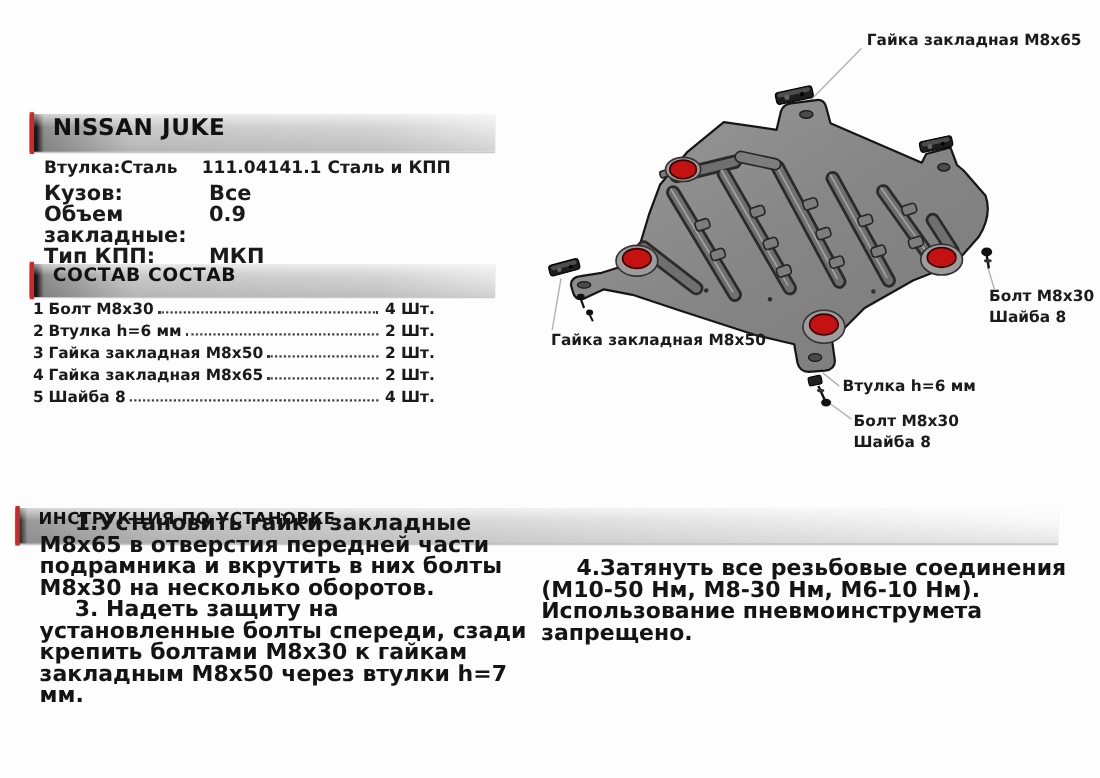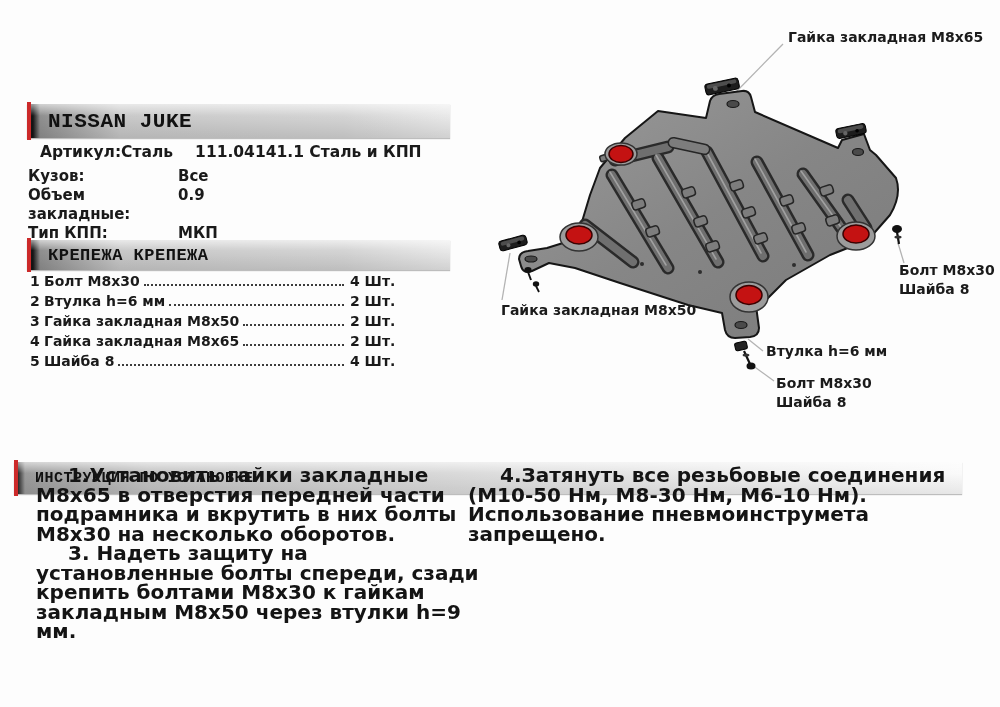--- a/index.html
+++ b/index.html
@@ -8,27 +8,26 @@
     background:#fdfdfd;
     font-family:"DejaVu Sans", sans-serif;
     color:#1a1a1a;
     -webkit-font-smoothing:antialiased;
   }
   .abs{position:absolute;}
 
   
   .bar{
     position:absolute;
-    display:flex;align-items:center;
+    display:flex;align-items:flex-start;
     font-weight:700;color:#111;
     background:
       linear-gradient(180deg, rgba(255,255,255,.6) 0%, rgba(255,255,255,0) 35%, rgba(0,0,0,.10) 100%),
       linear-gradient(90deg, #161616 0px, #161616 6px, #8f8f8f 13px, #c9c9c9 22%, #d4d4d4 75%, #e9e9e9 100%);
     box-shadow:0 1px 1px rgba(0,0,0,.25);
-    font-family:Liberation Mono, monospace;
   }
   .bar .redstripe{
     position:absolute;left:0;top:-2px;bottom:-2px;width:4px;
     background:#cc2a2a;
   }
   .bar .bar-label{padding-left:21px;white-space:nowrap;letter-spacing:.5px;}
   #nissan-bar{left:27px;top:104px;width:423px;height:34px;font-size:21px;}
   #hw-bar{left:27px;top:240px;width:423px;height:30px;font-size:17px;}
   #instr-bar{
     left:14px;top:430px;width:948px;height:32px;font-size:15px;
@@ -36,70 +35,70 @@
       linear-gradient(180deg, rgba(255,255,255,.6) 0%, rgba(255,255,255,0) 35%, rgba(0,0,0,.08) 100%),
       linear-gradient(90deg, #2a2a2a 0px, #2a2a2a 4px, #9a9a9a 11px, #c2c2c2 14%, #e0e0e0 55%, #fafafa 100%);
     margin-top: 32px;
   }
 
   
   #article-row{left:40px;top:143px;font-size:15.5px;font-weight:700;white-space:nowrap;}
   #article-row .art-value{margin-left:22px;}
 
   
-  #specs{left:28px;top:167px;font-size:15px;font-weight:700;line-height:19px;}
+  #specs{left:40px;top:167px;font-size:19px;font-weight:700;line-height:19px;}
   .spec-row{display:grid;grid-template-columns:150px auto;}
 
   
   #hw-list{left:30px;top:273px;width:372px;font-size:14px;font-weight:700;}
   .hw-row{display:flex;align-items:baseline;height:20px;}
   .hw-num{width:14px;flex:0 0 auto;}
   .hw-name{flex:0 0 auto;white-space:nowrap;}
   .hw-dots{flex:1 1 auto;border-bottom:2px dotted #3c3c3c;margin:0 6px 3px 4px;min-width:10px;}
   .hw-qty{flex:0 0 52px;white-space:nowrap;}
 
   
   .callout{position:absolute;font-size:14px;font-weight:700;white-space:nowrap;line-height:19px;color:#1b1b1b;}
 
   
   .instr-col{position:absolute;top:466px;font-size:20px;font-weight:700;line-height:19.5px;color:#141414;}
   #instr-left{left:36px;width:454px;}
-  #instr-right{left:468px;width:482px;}
+  #instr-right{left:492px;width:482px;margin-top:41px;}
   .instr-col p{margin:0;text-indent:1.6em;}
 </style>
 </head>
 <body>
 
 <div id="nissan-bar" class="bar">
   <span class="redstripe"></span>
   <span class="bar-label">NISSAN JUKE</span>
 </div>
 
 <div id="article-row" class="abs">
-  <span>Артикул:Сталь</span><span class="art-value">111.04141.1 Сталь и КПП</span>
+  <span>Втулка:Сталь</span><span class="art-value">111.04141.1 Сталь и КПП</span>
 </div>
 
 <div id="specs" class="abs">
   <div class="spec-row">
     <span>Кузов:</span>
     <span>Все</span>
   </div>
   <div class="spec-row">
     <span>Объем закладные:</span>
     <span>0.9</span>
   </div>
   <div class="spec-row">
     <span>Тип КПП:</span>
     <span>МКП</span>
   </div>
 </div>
 
 <div id="hw-bar" class="bar">
   <span class="redstripe"></span>
-  <span class="bar-label">КРЕПЕЖА КРЕПЕЖА</span>
+  <span class="bar-label">СОСТАВ СОСТАВ</span>
 </div>
 
 <div id="hw-list" class="abs">
   <div class="hw-row">
     <span class="hw-num">1</span>
     <span class="hw-name">Болт М8х30</span>
     <span class="hw-dots"></span>
     <span class="hw-qty">4 Шт.</span>
   </div>
   <div class="hw-row">
@@ -284,18 +283,18 @@
   <div>Шайба 8</div>
 </div>
 
 <div id="instr-bar" class="bar">
   <span class="redstripe"></span>
   <span class="bar-label">ИНСТРУКЦИЯ ПО УСТАНОВКЕ</span>
 </div>
 
 <div id="instr-left" class="instr-col">
   <p>1.Установить гайки закладные М8х65 в отверстия передней части подрамника и вкрутить в них болты М8х30 на несколько оборотов.</p>
-  <p>3. Надеть защиту на установленные болты спереди, сзади крепить болтами М8х30 к гайкам закладным М8х50 через втулки h=9 мм.</p>
+  <p>3. Надеть защиту на установленные болты спереди, сзади крепить болтами М8х30 к гайкам закладным М8х50 через втулки h=7 мм.</p>
 </div>
 
 <div id="instr-right" class="instr-col">
   <p>4.Затянуть все резьбовые соединения (М10-50 Нм, М8-30 Нм, М6-10 Нм). Использование пневмоинструмета запрещено.</p>
 </div>
 
 </body></html>

